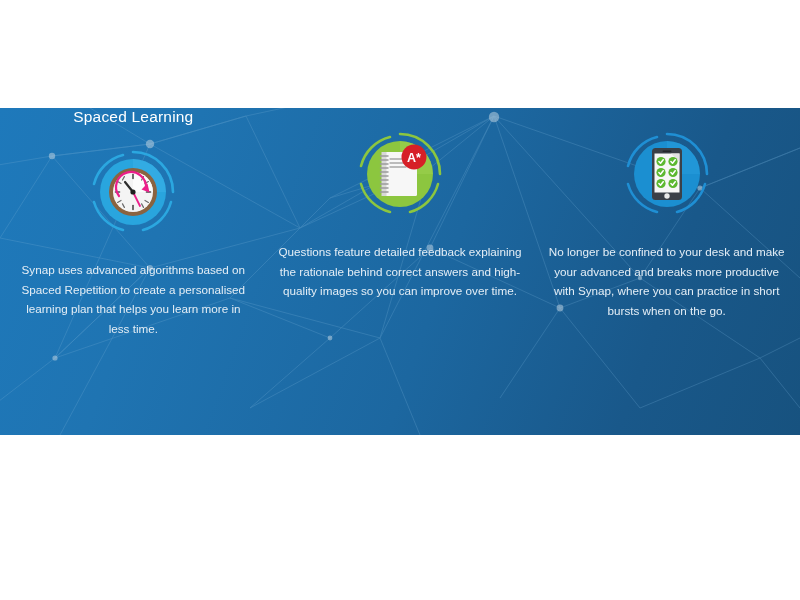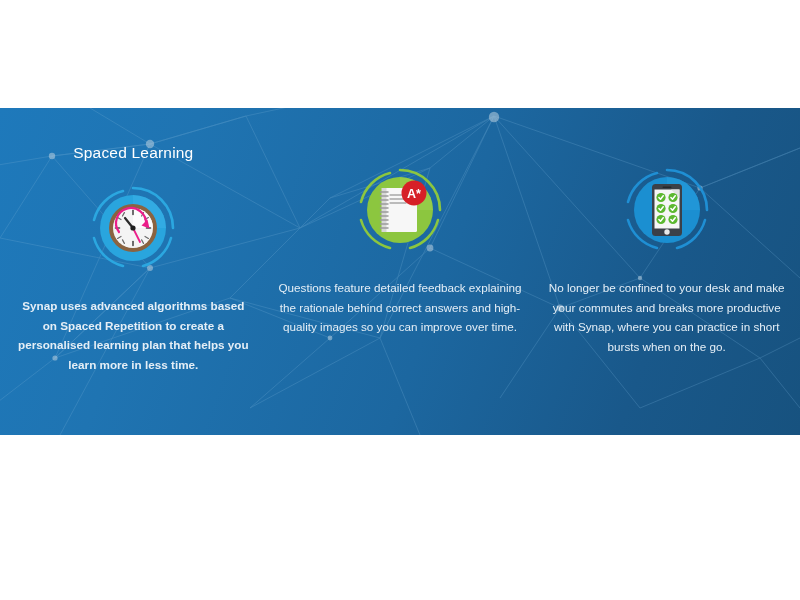--- a/index.html
+++ b/index.html
@@ -42,21 +42,20 @@
     width: 800px;
     height: 327px;
     display: flex;
     flex-direction: row;
   }
   .feature-col {
     flex: 1 1 33.333%;
     display: flex;
     flex-direction: column;
     align-items: center;
-    padding-top: 36px;
     box-sizing: border-box;
   }
 
   .feature-title {
     color: #ffffff;
     font-size: 15.5px;
     font-weight: 400;
     letter-spacing: 0.2px;
     text-align: center;
     margin: 0;
@@ -73,21 +72,21 @@
 
   .feature-text {
     margin: 0;
     margin-top: 26px;
     width: 235px;
     color: #e4eef6;
     font-size: 11.7px;
     line-height: 19.5px;
     text-align: center;
   }
-  .col-1 .feature-text { width: 232px; font-weight: bold; }
+  .col-1 .feature-text { width: 232px; }
   .col-2 .feature-text { width: 246px; }
   .col-3 .feature-text { width: 244px; }
 </style>
 </head>
 <body>
 
 <div id="features-band">
 
   <svg id="network-bg" viewBox="0 0 800 327" width="800" height="327" preserveAspectRatio="none">
     <g stroke="#6fa9d2" stroke-width="0.7" fill="none" opacity="0.40">
@@ -268,17 +267,17 @@
             <polyline points="43.9,31.6 45.5,33.3 48.2,29.7"></polyline>
             <polyline points="55.9,31.6 57.5,33.3 60.2,29.7"></polyline>
             <polyline points="43.9,42.6 45.5,44.3 48.2,40.7"></polyline>
             <polyline points="55.9,42.6 57.5,44.3 60.2,40.7"></polyline>
             <polyline points="43.9,53.6 45.5,55.3 48.2,51.7"></polyline>
             <polyline points="55.9,53.6 57.5,55.3 60.2,51.7"></polyline>
           </g>
         </svg>
       </div>
 
-      <p class="feature-text">No longer be confined to your desk and make your commutes and breaks more productive with Synap, where you can practice in short bursts when on the go.</p>
+      <p class="feature-text">No longer be confined to your desk and make your advanced and breaks more productive with Synap, where you can practice in short bursts when on the go.</p>
     </div>
 
   </div>
 </div>
 
 </body></html>

